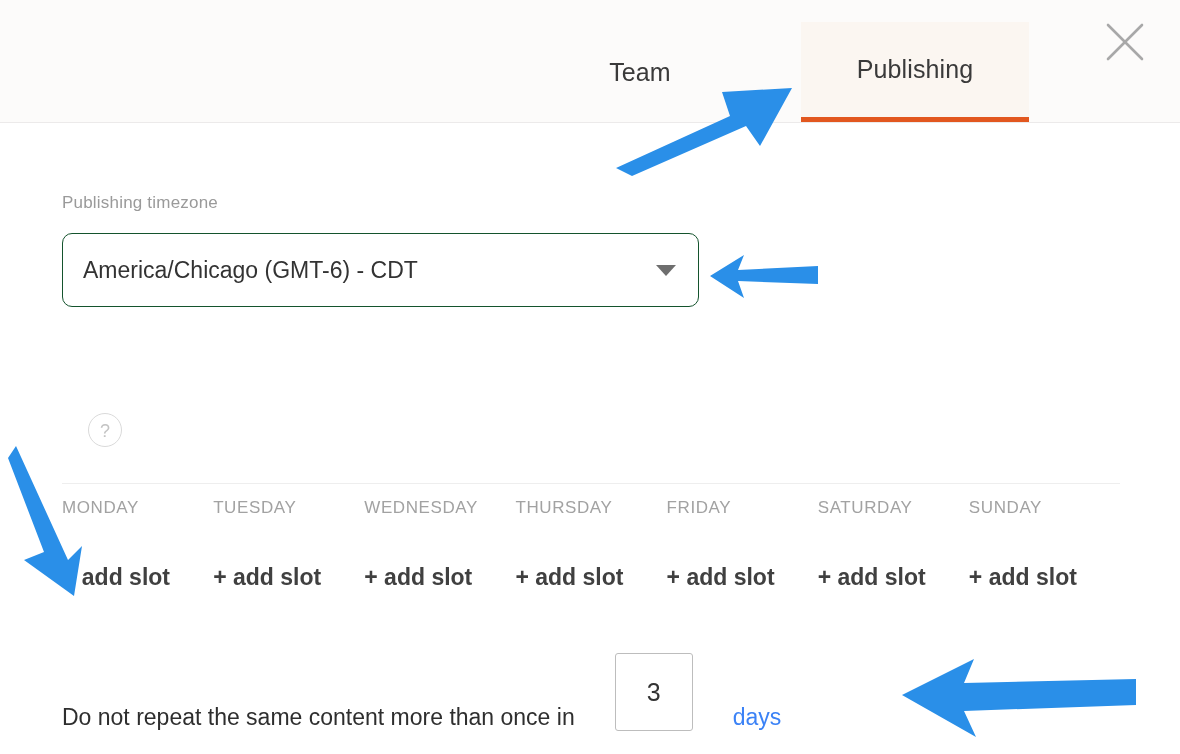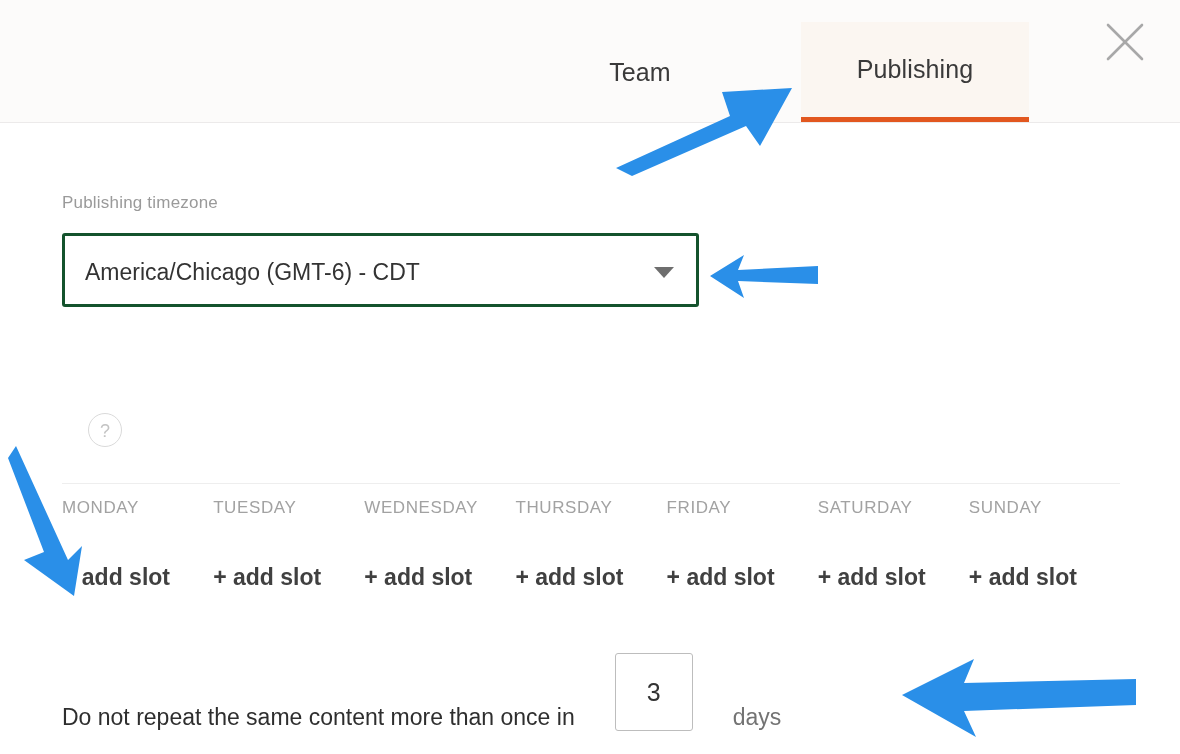--- a/index.html
+++ b/index.html
@@ -72,22 +72,22 @@
     color: #9a9a9a;
     letter-spacing: 0.2px;
   }
 
   .select-wrap {
     position: absolute;
     left: 62px;
     top: 110px;
     width: 637px;
     height: 74px;
-    border: 3px solid #14532d;
-    border-radius: 3px;
+    border: 1px solid #14532d;
+    border-radius: 10px;
     background: #ffffff;
     box-sizing: border-box;
     cursor: pointer;
   }
   .select-value {
     position: absolute;
     left: 20px;
     top: 0;
     line-height: 72px;
     font-size: 23px;
@@ -194,21 +194,21 @@
     text-align: center;
     font-size: 25px;
     color: #333;
     font-family: "Liberation Sans", sans-serif;
     box-sizing: border-box;
     padding: 0;
   }
   .days-unit {
     margin-left: 22px;
     font-size: 23px;
-    color: #737373;
+    color: #3b82f6;
   }
 
   
   .arrow {
     position: absolute;
     pointer-events: none;
   }
   .arrow svg { display: block; overflow: visible; }
 </style>
 </head>

